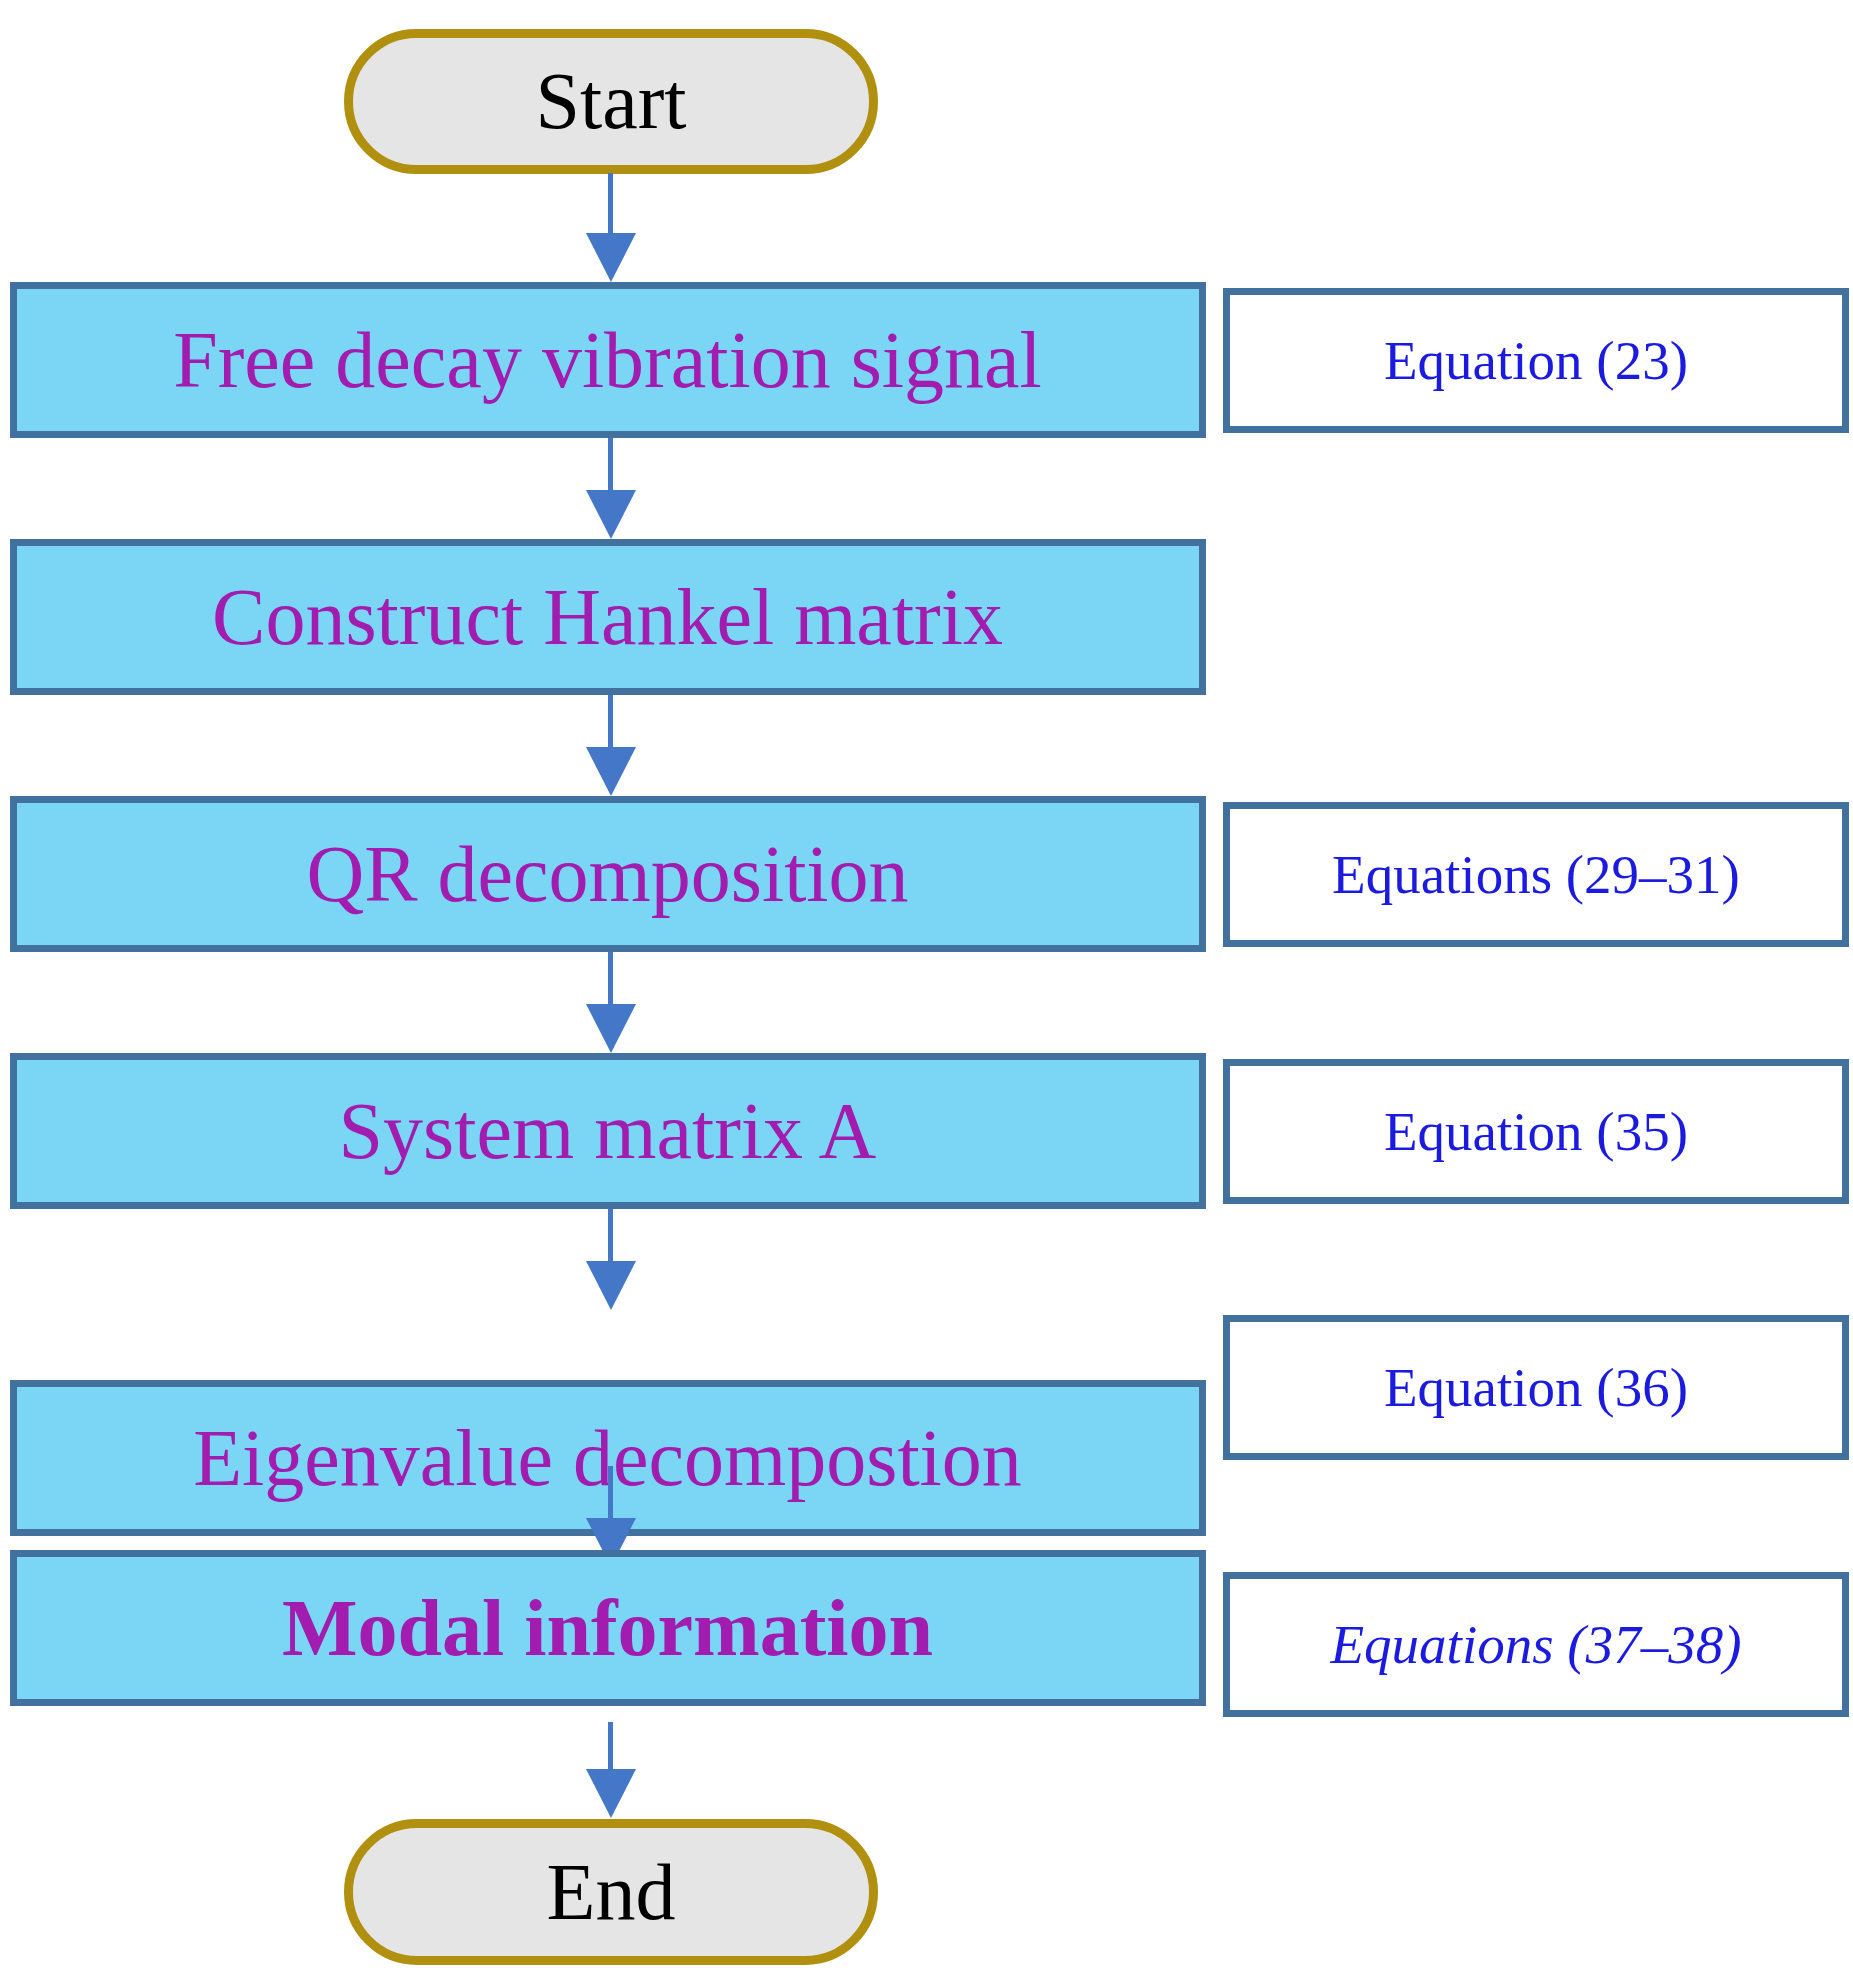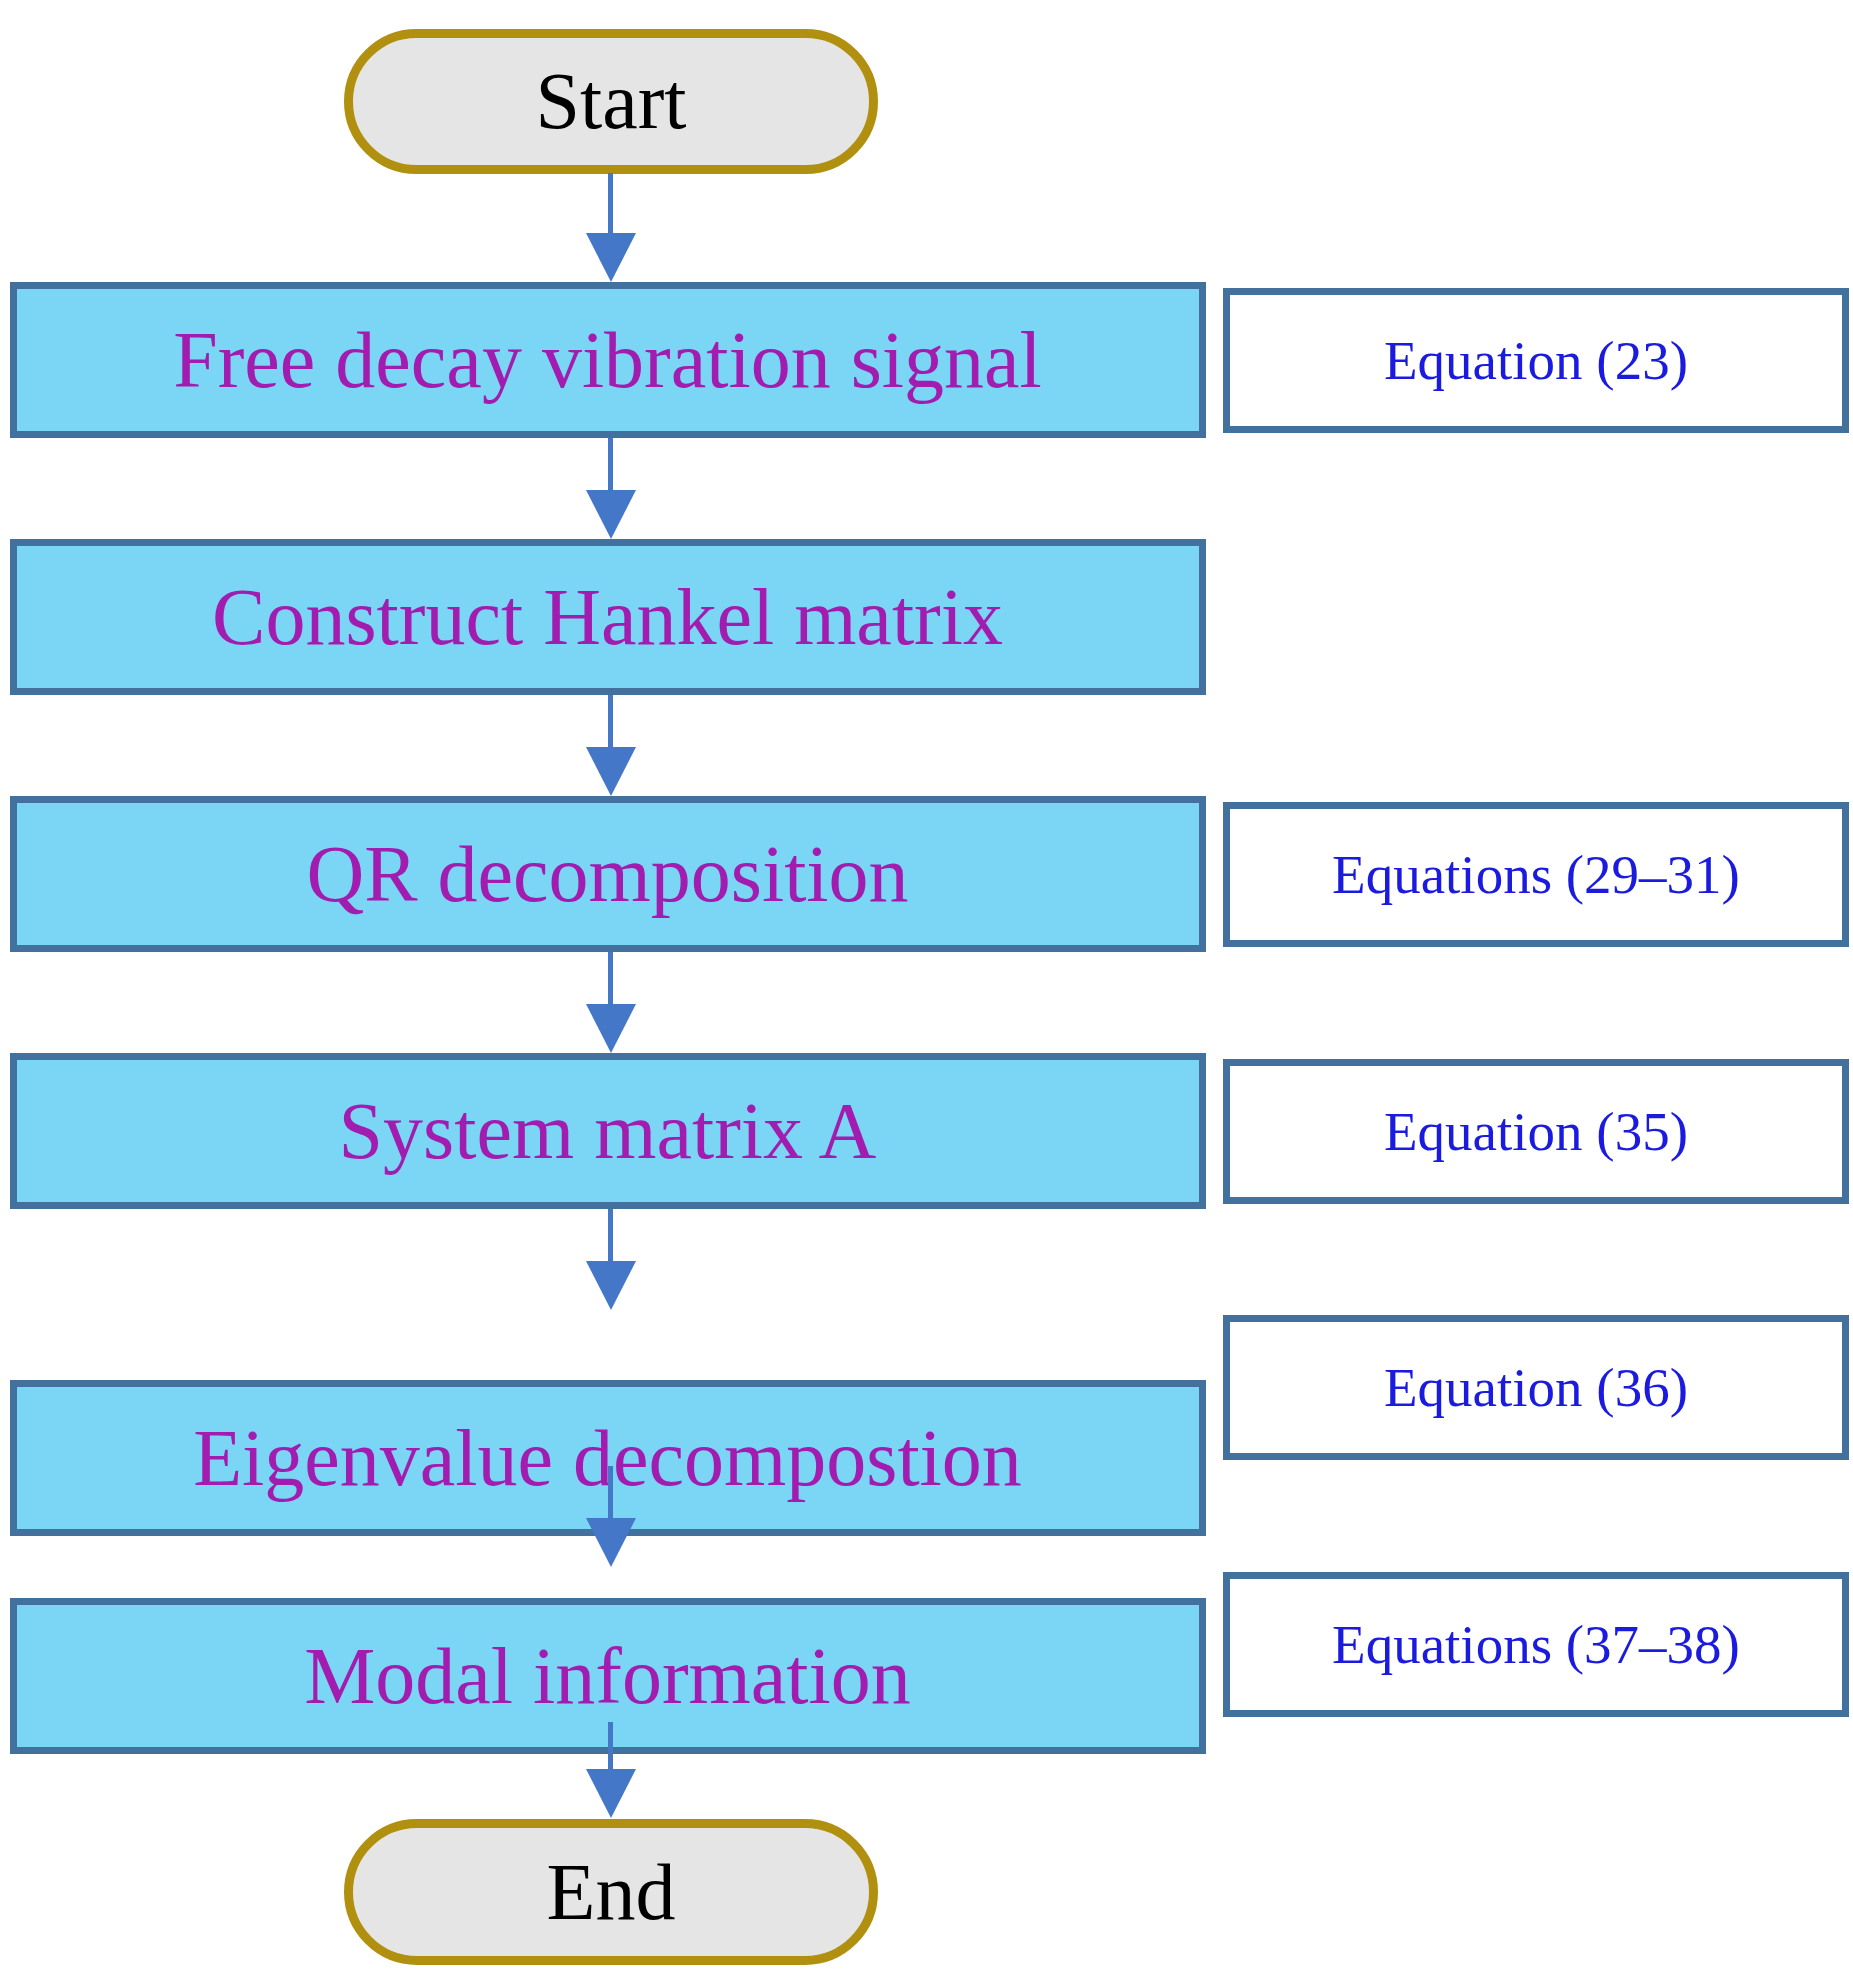--- a/index.html
+++ b/index.html
@@ -156,24 +156,24 @@
   </div>
   <div class="eqbox" style="top:1315px;">
     <span>Equation (36)</span>
   </div>
 
   <div class="arrow" style="top:1466px;height:101px;">
     <div class="stem"></div>
     <div class="head"></div>
   </div>
 
-  <div class="process" style="top:1598px;">
+  <div class="process" style="top:1550px;font-weight:bold;">
     <span>Modal information</span>
   </div>
-  <div class="eqbox" style="top:1572px;">
+  <div class="eqbox" style="top:1572px;font-style:italic;">
     <span>Equations (37–38)</span>
   </div>
 
   <div class="arrow" style="top:1722px;height:96px;">
     <div class="stem"></div>
     <div class="head"></div>
   </div>
 
   <div class="terminal" style="top:1819px;height:146px;">
     <span>End</span>

